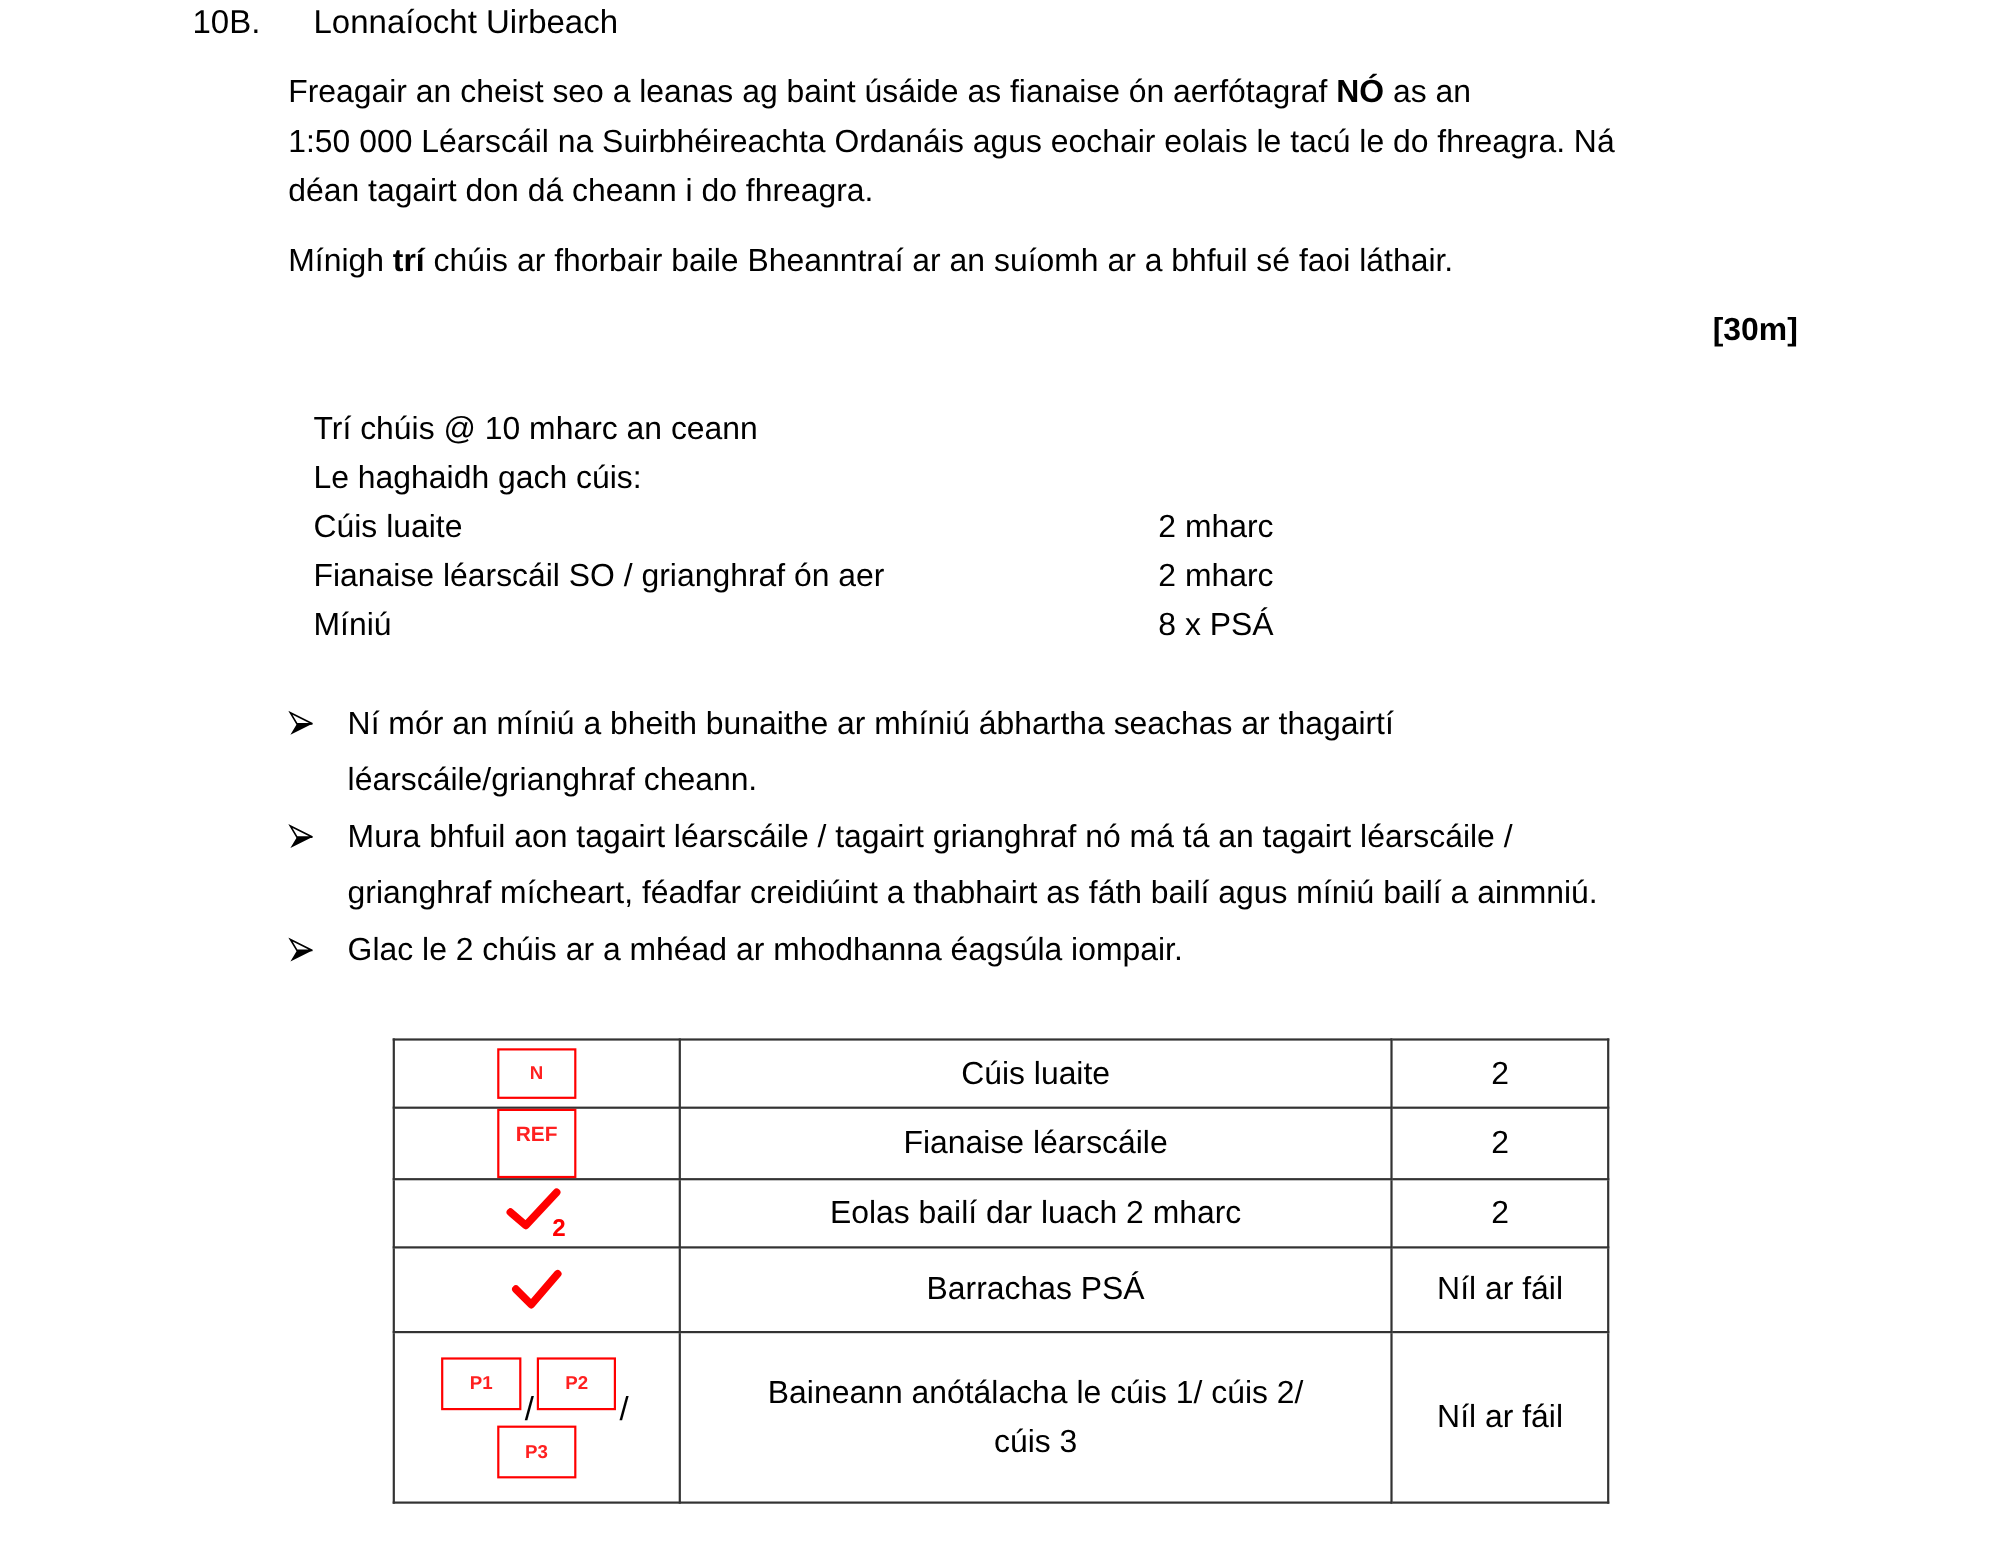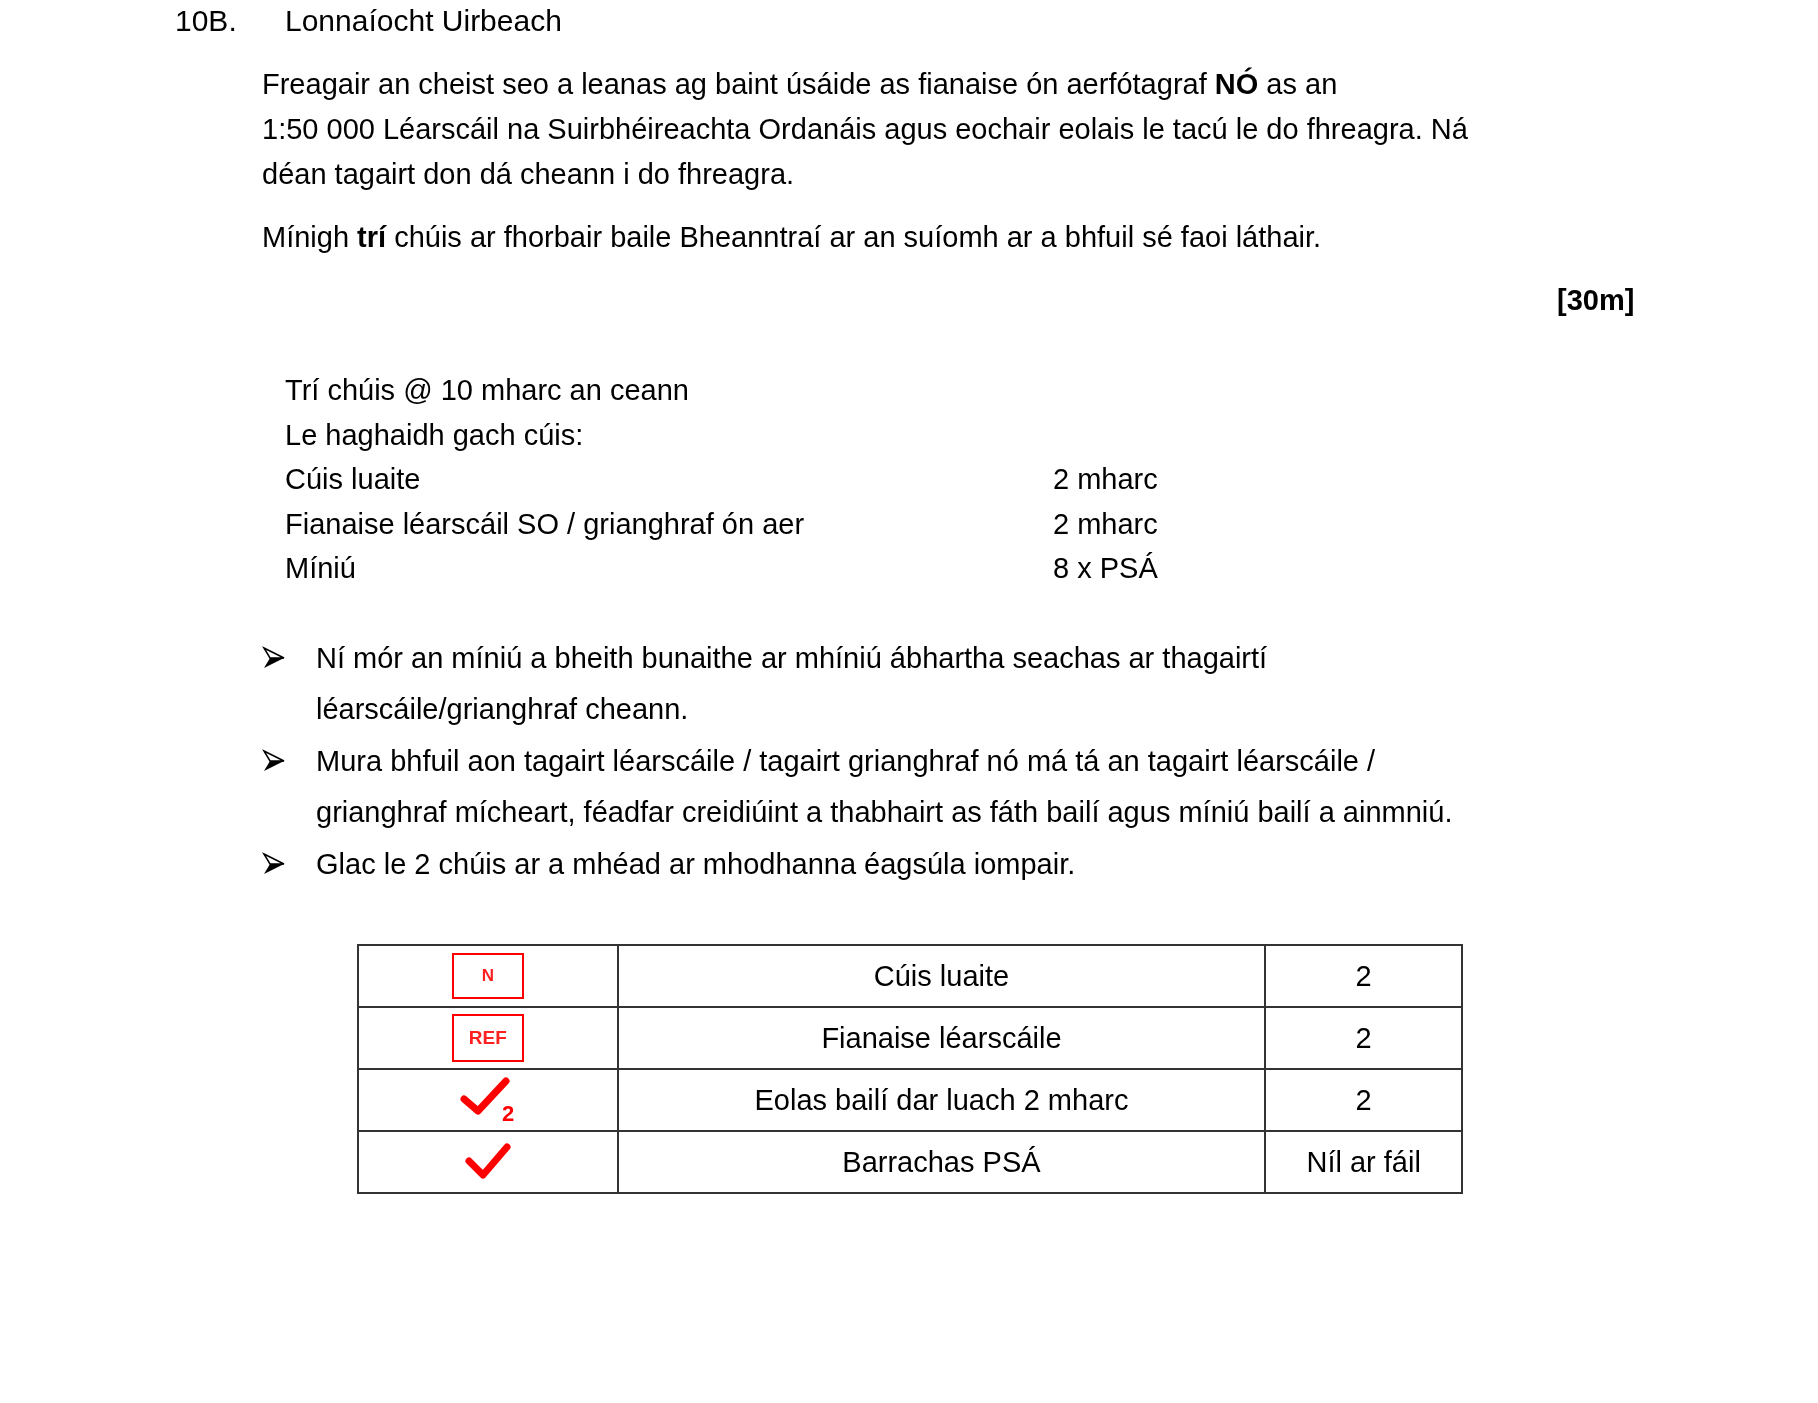--- a/index.html
+++ b/index.html
@@ -70,37 +70,52 @@
       <col style="width:649px">
       <col style="width:197px">
   </colgroup>
   <tbody>
   <tr style="height:62px">
     <td><span class="tag" style="width:72px;height:46px;line-height:42px;">N</span></td>
     <td>Cúis luaite</td>
     <td>2</td>
   </tr>
   <tr style="height:62px">
-    <td><span class="tag" style="width:72px;height:48px;line-height:43px;font-size:19px;">REF</span></td>
+    <td><span class="tag" style="width:72px;height:63px;line-height:43px;font-size:19px;">REF</span></td>
     <td>Fianaise léarscáile</td>
     <td>2</td>
   </tr>
   <tr style="height:62px">
     <td>
       <svg width="60" height="46" viewBox="0 0 60 46" style="vertical-align:middle">
         <path d="M6 22 L20 34 L48 4" fill="none" stroke="#ff0000" stroke-width="7" stroke-linecap="round" stroke-linejoin="round"></path>
         <text x="44" y="44" font-family="Liberation Sans, sans-serif" font-size="22" font-weight="bold" fill="#ff0000">2</text>
       </svg>
     </td>
     <td>Eolas bailí dar luach 2 mharc</td>
     <td>2</td>
   </tr>
-  <tr style="height:62px">
+  <tr style="height:77px">
     <td>
       <svg width="50" height="42" viewBox="0 0 50 42" style="vertical-align:middle">
         <path d="M6 20 L20 34 L44 6" fill="none" stroke="#ff0000" stroke-width="7" stroke-linecap="round" stroke-linejoin="round"></path>
       </svg>
     </td>
     <td>Barrachas PSÁ</td>
     <td>Níl ar fáil</td>
   </tr>
+  <tr style="height:155px">
+    <td>
+      <div style="line-height:0;">
+        <span class="tag" style="width:73px;height:48px;line-height:44px;">P1</span><span class="slash">/</span><span class="tag" style="width:72px;height:48px;line-height:44px;">P2</span><span class="slash">/</span>
+      </div>
+      <div style="margin-top:14px; line-height:0;">
+        <span class="tag" style="width:72px;height:48px;line-height:44px;">P3</span>
+      </div>
+    </td>
+    <td>
+      <div style="line-height:45px;">Baineann anótálacha le cúis 1/ cúis 2/</div>
+      <div style="line-height:45px;">cúis 3</div>
+    </td>
+    <td>Níl ar fáil</td>
+  </tr>
 </tbody>
   </table>
 
 </body></html>

